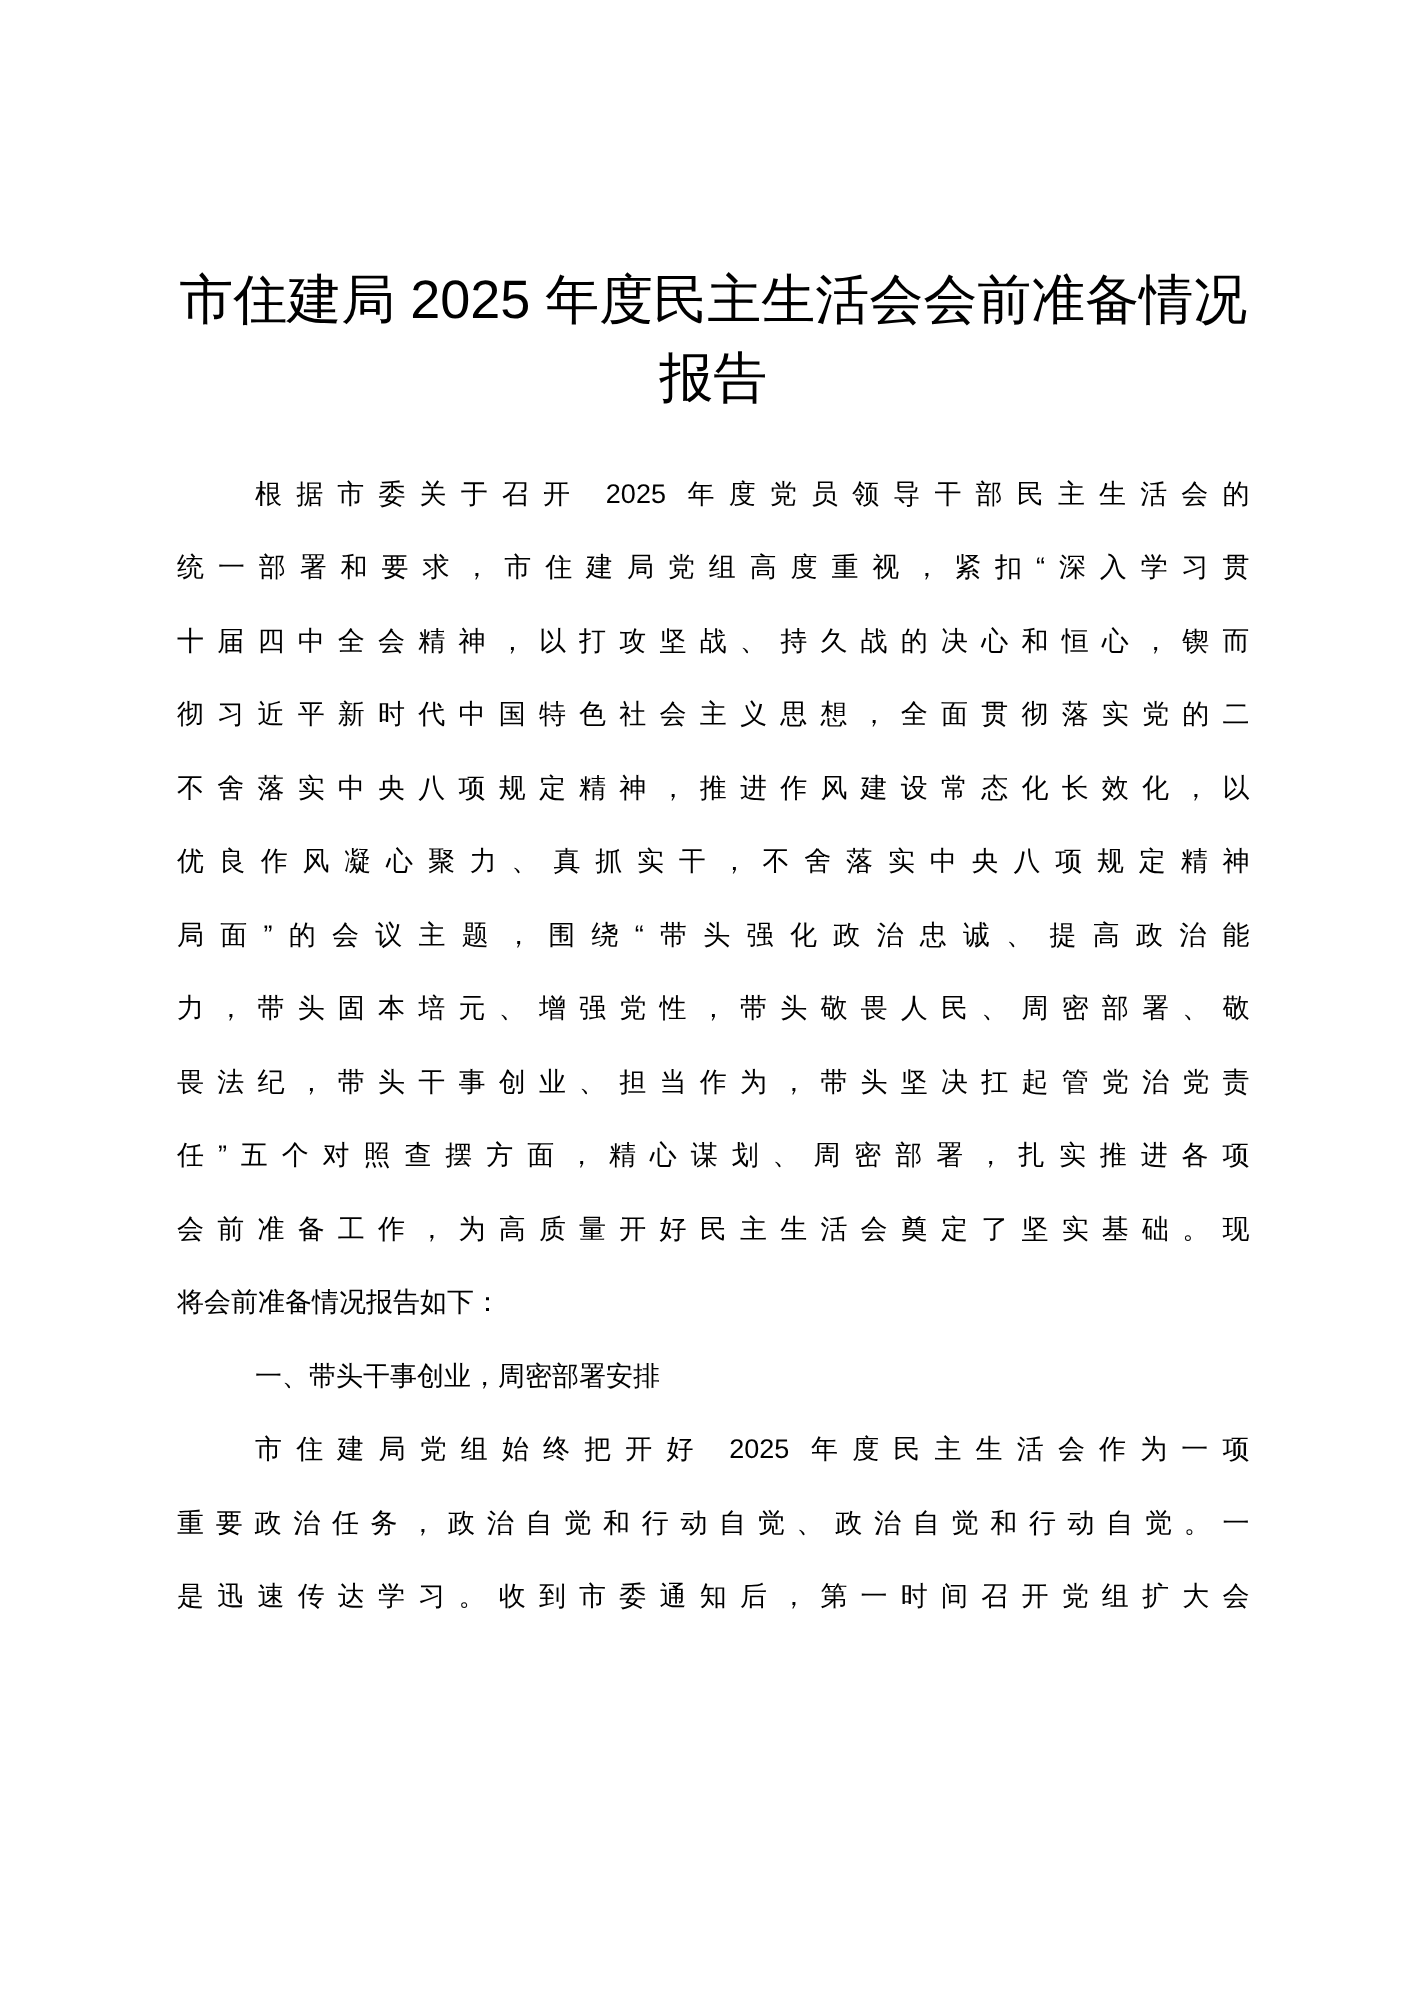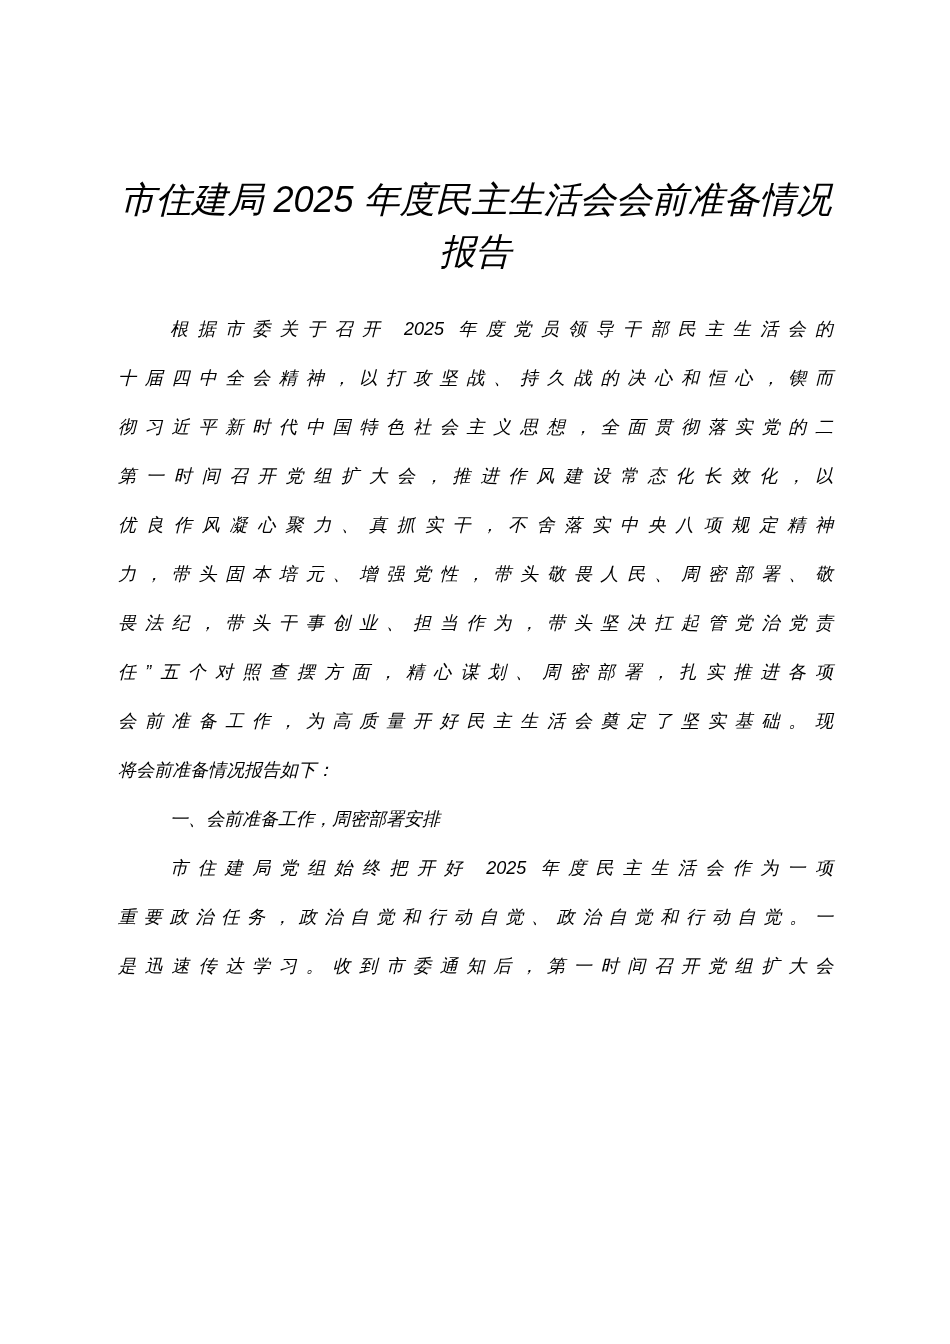--- a/index.html
+++ b/index.html
@@ -51,36 +51,38 @@
   .line.indent {
     padding-left: 52px;
   }
   .line.heading {
     font-weight: 400;
   }
 </style>
 </head>
 <body>
 
-<div class="page" style="background: rgb(255, 255, 255); color: rgb(0, 0, 0); font-style: italic;">
+<div class="page" style="background: rgb(255, 255, 255); color: rgb(0, 0, 0);">
   <div class="doc">
     <div class="title">
       <div class="title-line">市住建局 2025 年度民主生活会会前准备情况</div>
       <div class="title-line">报告</div>
     </div>
     <div class="doc-body">
         <div class="line indent">根据市委关于召开 2025 年度党员领导干部民主生活会的</div>
+        <div class="line">统一部署和要求，市住建局党组高度重视，紧扣“深入学习贯</div>
         <div class="line">十届四中全会精神，以打攻坚战、持久战的决心和恒心，锲而</div>
         <div class="line">彻习近平新时代中国特色社会主义思想，全面贯彻落实党的二</div>
-        <div class="line">第一时间召开党组扩大会，推进作风建设常态化长效化，以</div>
+        <div class="line">不舍落实中央八项规定精神，推进作风建设常态化长效化，以</div>
         <div class="line">优良作风凝心聚力、真抓实干，不舍落实中央八项规定精神</div>
+        <div class="line">局面”的会议主题，围绕“带头强化政治忠诚、提高政治能</div>
         <div class="line">力，带头固本培元、增强党性，带头敬畏人民、周密部署、敬</div>
         <div class="line">畏法纪，带头干事创业、担当作为，带头坚决扛起管党治党责</div>
         <div class="line">任”五个对照查摆方面，精心谋划、周密部署，扎实推进各项</div>
         <div class="line">会前准备工作，为高质量开好民主生活会奠定了坚实基础。现</div>
         <div class="line noFill">将会前准备情况报告如下：</div>
-        <div class="line indent noFill heading">一、会前准备工作，周密部署安排</div>
+        <div class="line indent noFill heading">一、带头干事创业，周密部署安排</div>
         <div class="line indent">市住建局党组始终把开好 2025 年度民主生活会作为一项</div>
         <div class="line">重要政治任务，政治自觉和行动自觉、政治自觉和行动自觉。一</div>
         <div class="line">是迅速传达学习。收到市委通知后，第一时间召开党组扩大会</div>
       </div>
   </div>
 </div>
 
 </body></html>

